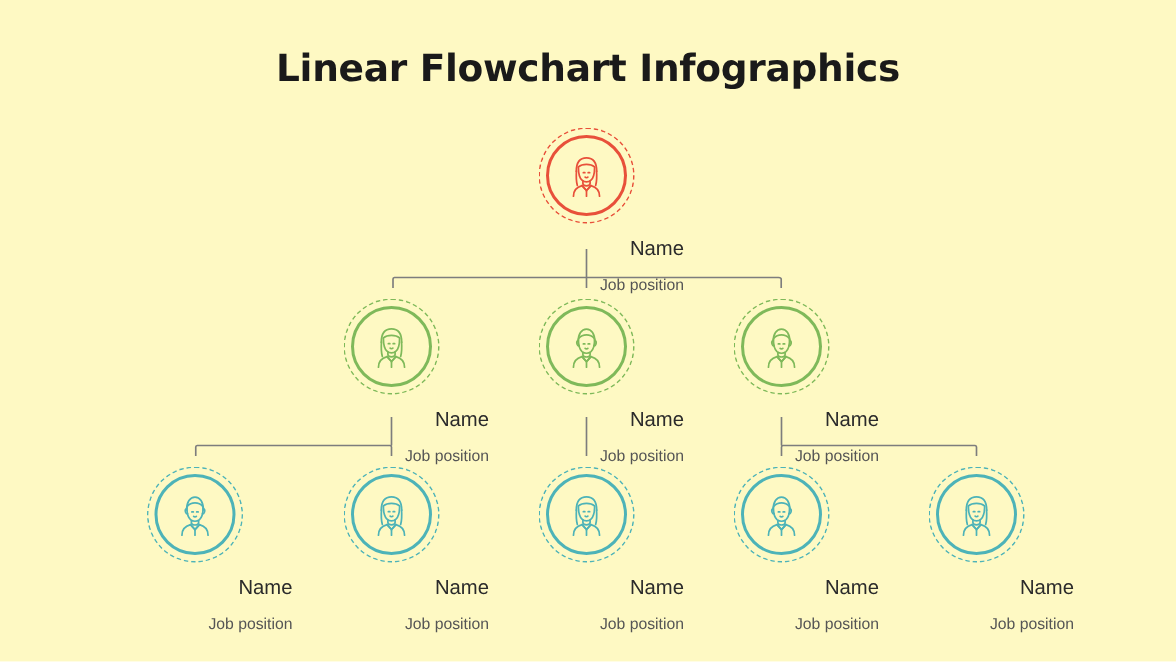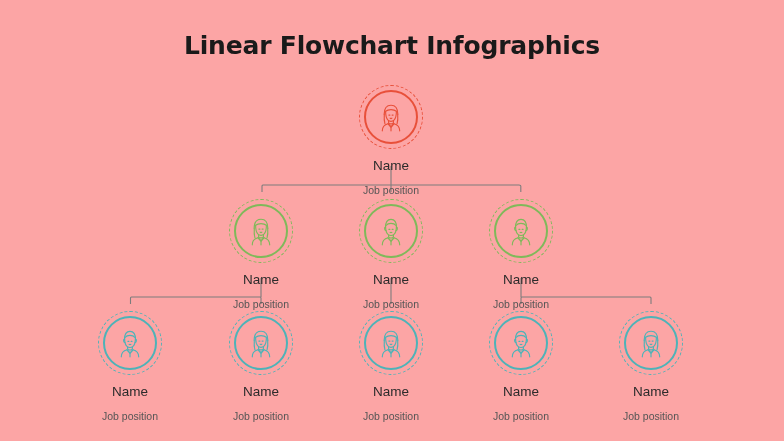--- a/index.html
+++ b/index.html
@@ -4,21 +4,21 @@
 <style>
   html, body {
     margin: 0;
     padding: 0;
     background: #ffffff;
   }
   #page {
     position: relative;
     width: 784px;
     height: 441px;
-    background: #fca5a5;
+    background: #fef9c3;
     overflow: hidden;
     font-family: "Liberation Sans", sans-serif;
   }
 
   
   #chart-title {
     position: absolute;
     top: 31px;
     left: 0;
     width: 784px;
@@ -44,21 +44,21 @@
     fill: none;
     stroke: #7d7d7d;
     stroke-width: 1.1;
   }
 
   
   .node {
     position: absolute;
     width: 130px;
     margin-left: -65px;
-    text-align: center;
+    text-align: right;
   }
   .avatar-wrap {
     position: relative;
     width: 64px;
     height: 64px;
     margin: 0 auto;
   }
   .ring-dashed {
     position: absolute;
     left: 0;

